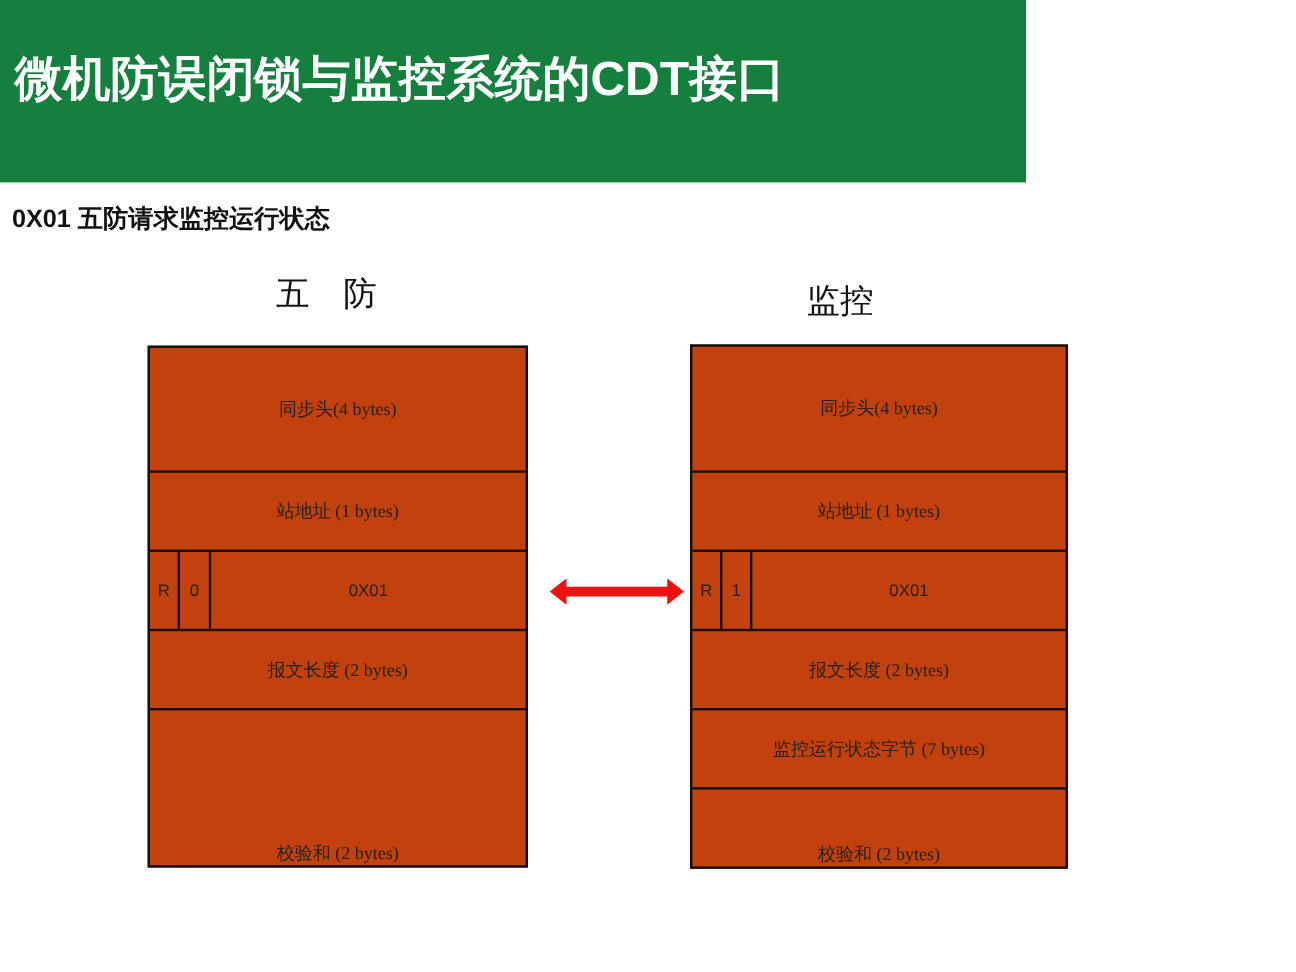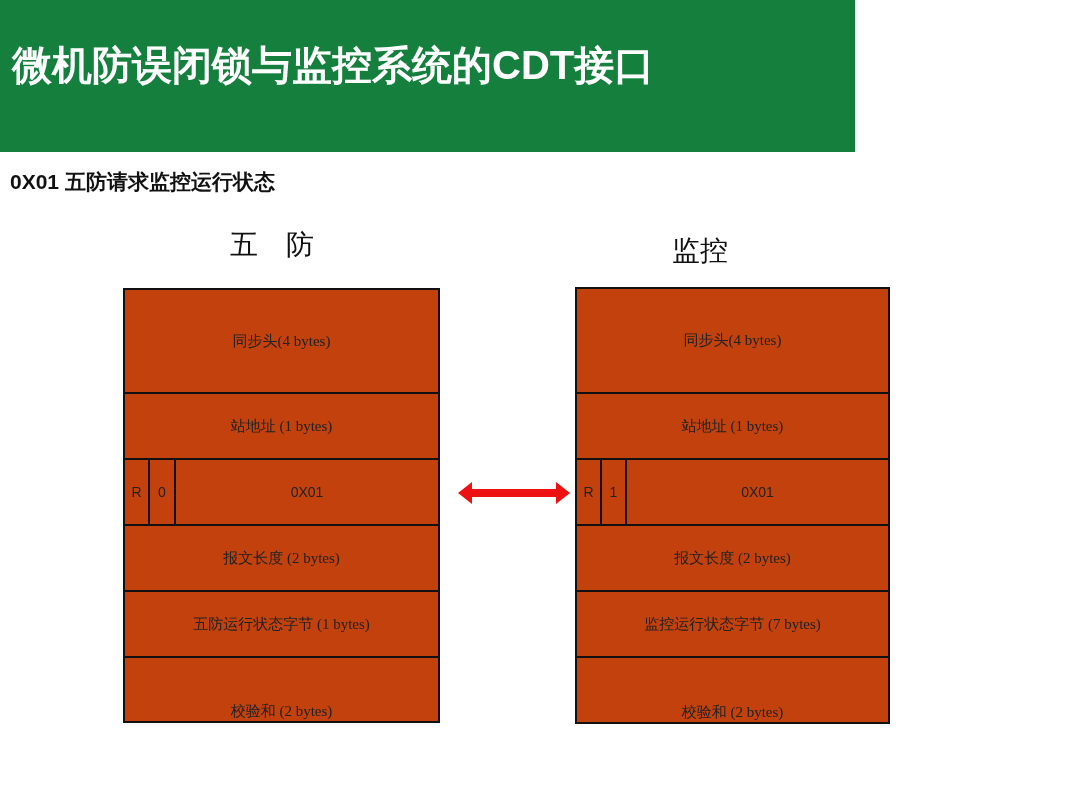--- a/index.html
+++ b/index.html
@@ -41,23 +41,20 @@
     <span>站地址 (1 bytes)</span>
   </div>
   <div class="row split" style="top:170px; height:66px;">
     <div class="cell bordered" style="width:25px;">R</div>
     <div class="cell bordered" style="width:26px;">0</div>
     <div class="cell" style="flex:1;">0X01</div>
   </div>
   <div class="row" style="top:236px; height:66px;">
     <span>报文长度 (2 bytes)</span>
   </div>
-  <div class="row" style="top:302px; height:66px;">
-    <span>五防运行状态字节 (1 bytes)</span>
-  </div>
   <div class="row last" style="top:368px; height:63px;">
     <span>校验和 (2 bytes)</span>
   </div>
 </div>
 
 <svg class="arrow" viewBox="0 0 112 22">
   <polygon points="0,11 14,0 14,7 98,7 98,0 112,11 98,22 98,15 14,15 14,22" fill="#ee1111"></polygon>
 </svg>
 
 <div class="col-label" style="left:672px; top:232px;">监控</div>

